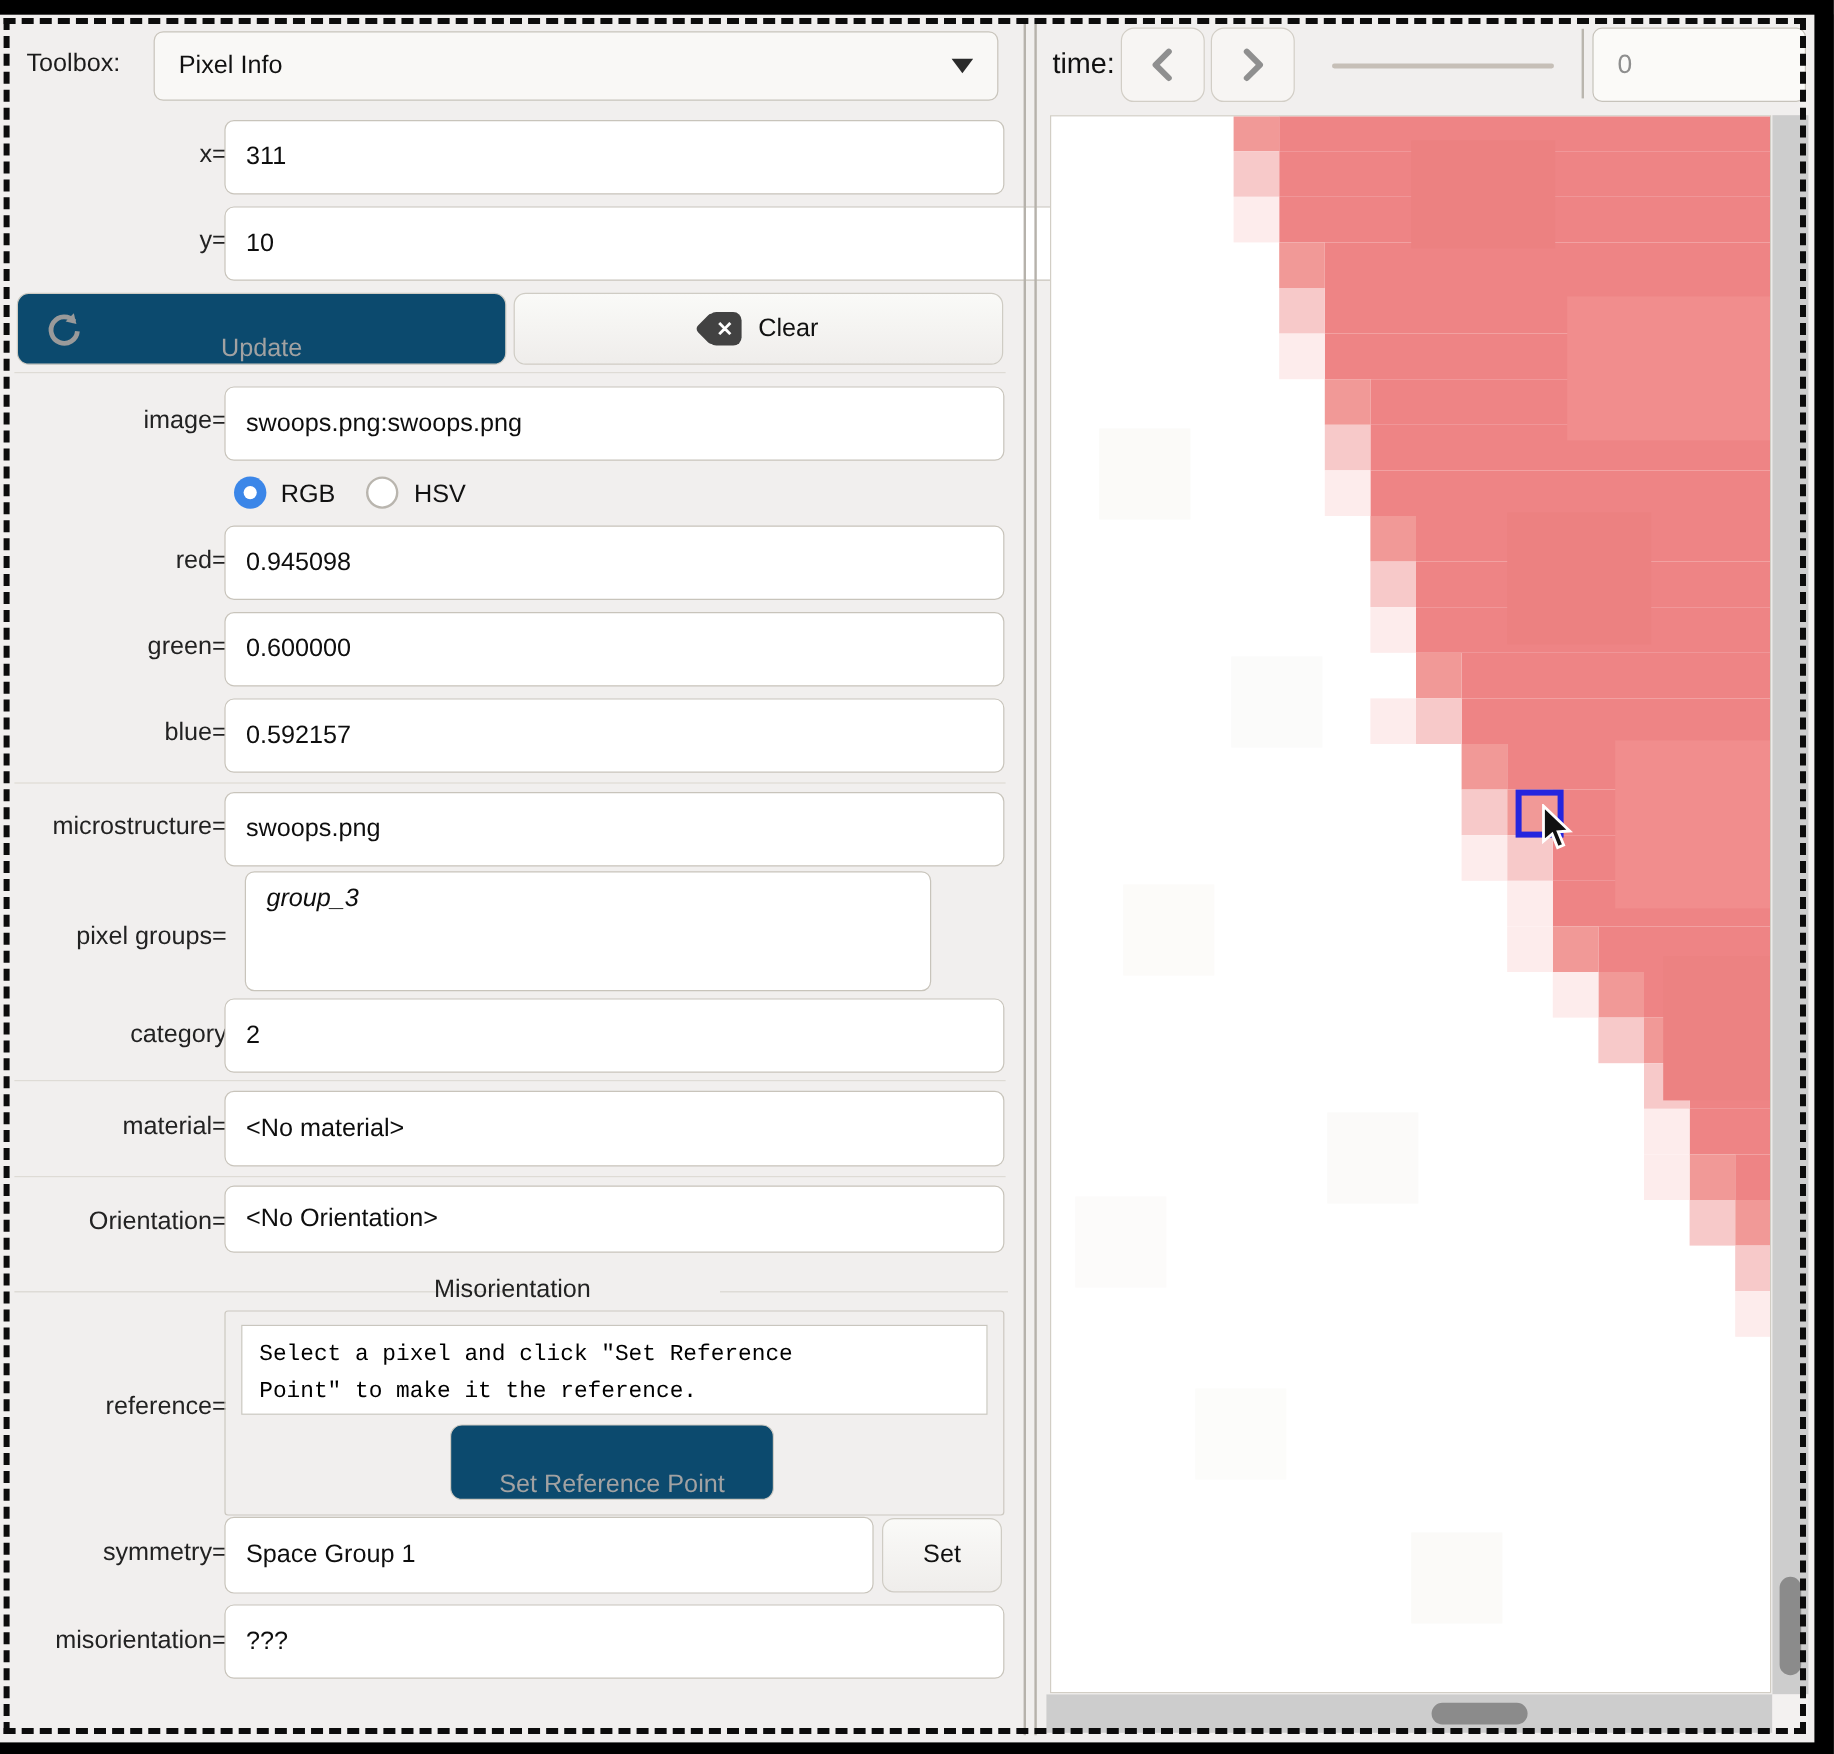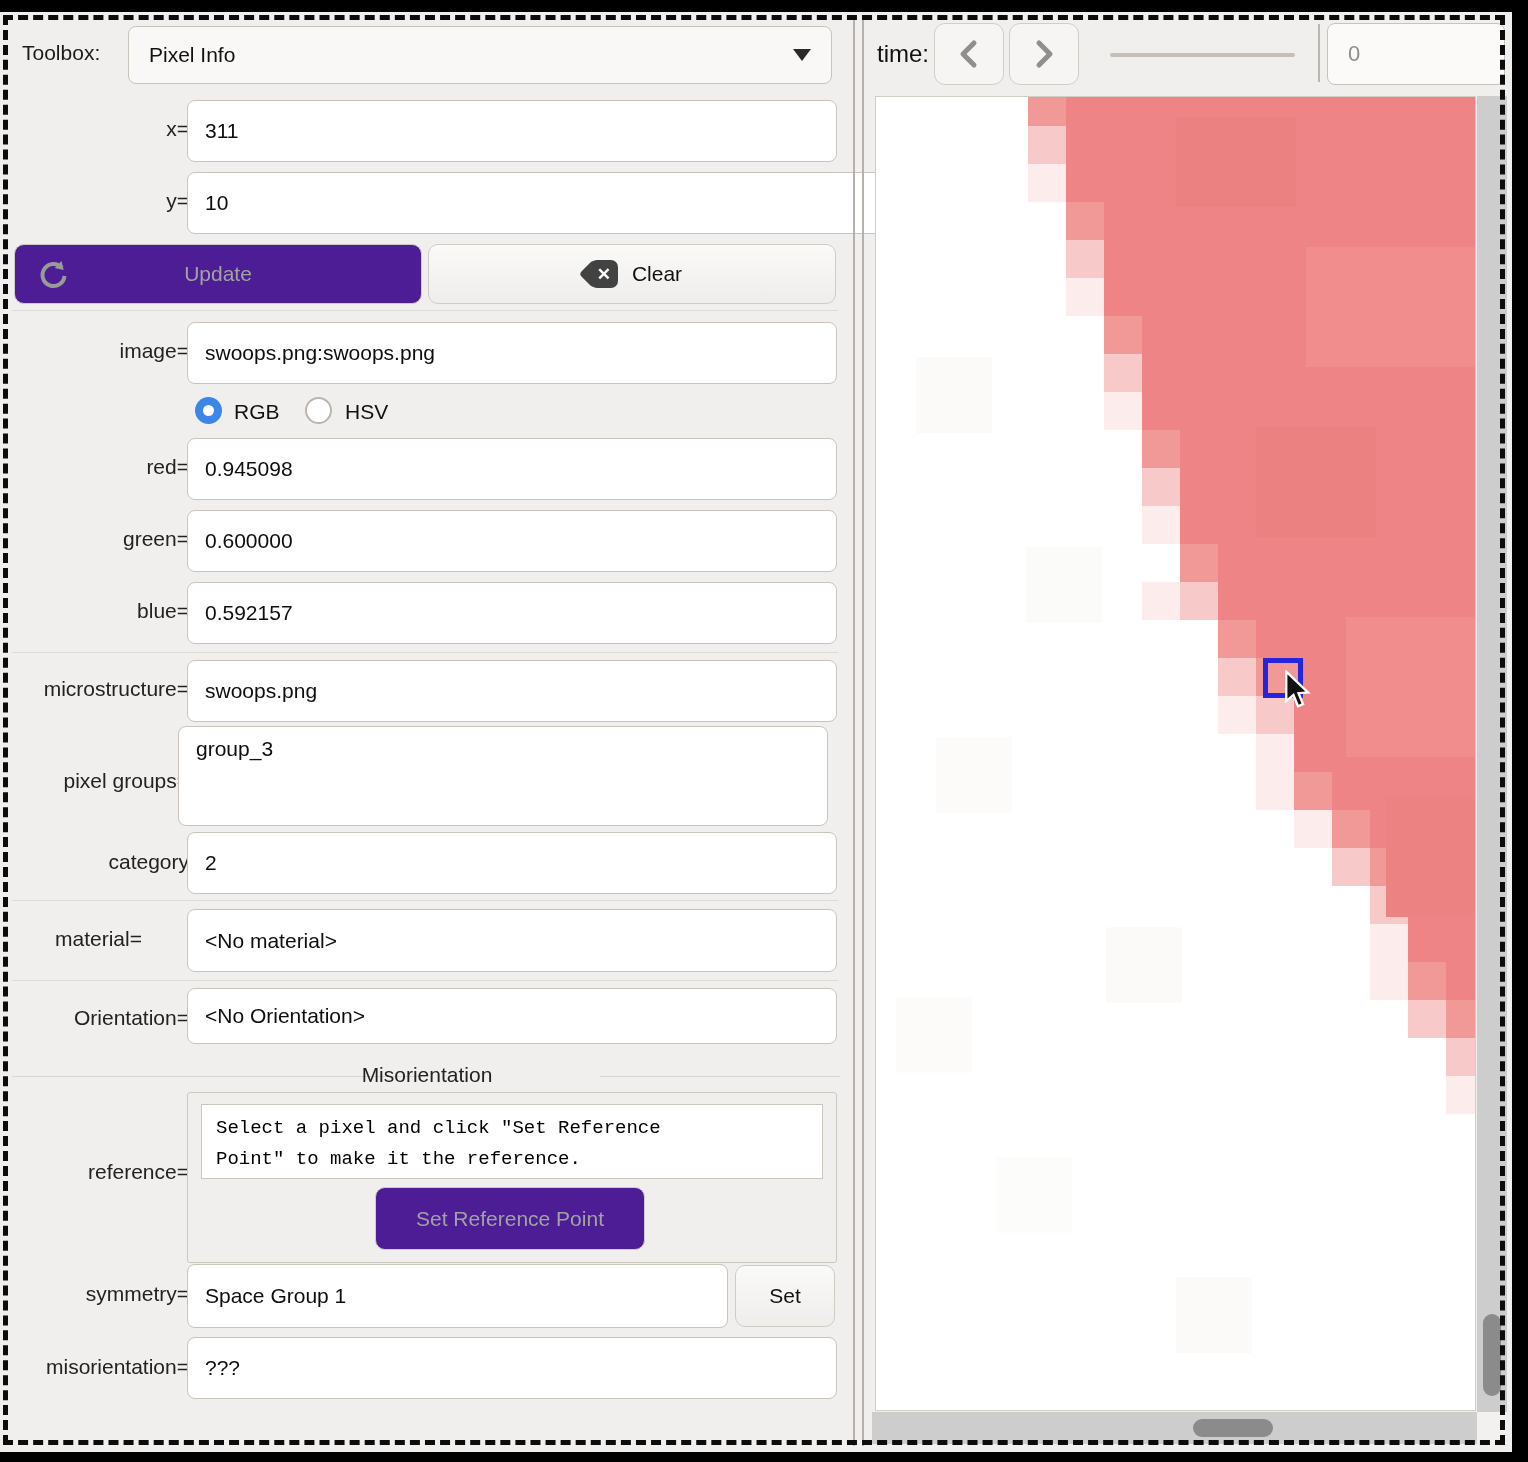--- a/index.html
+++ b/index.html
@@ -8,21 +8,21 @@
   .base{position:absolute;left:0;top:0;width:1512px;height:1440px;background:#f1efee;}
   .ants{position:absolute;left:3px;top:3px;width:1502px;height:1430px;box-sizing:border-box;
         border:5px dashed #0c0c0c;pointer-events:none;z-index:50;}
   .abs{position:absolute;box-sizing:border-box;}
   .lbl{position:absolute;left:0;width:181px;text-align:right;font-size:21px;color:#222;white-space:nowrap;}
   .input{position:absolute;background:#fff;border:1px solid #c8c4bb;border-radius:8px;
          font-size:21px;color:#0e0e0e;display:flex;align-items:center;padding-left:17px;box-sizing:border-box;}
   .input.multiline{align-items:flex-start;padding-top:10px;}
   .btn{position:absolute;background:linear-gradient(#fafaf8,#efedeb);border:1px solid #cfccc4;border-radius:10px;
        display:flex;align-items:center;justify-content:center;font-size:21px;color:#111;box-sizing:border-box;}
-  .btn.disabled{color:#a2a2a2;background:#4c1d95;}
+  .btn.disabled{color:#a2a2a2;background:#0c4a6e;align-items:flex-end;}
   .sep{position:absolute;height:1px;background:#dedbd5;}
   .combo{position:absolute;background:#f9f8f6;border:1px solid #c8c4bb;border-radius:8px;
          display:flex;align-items:center;padding:0 20px;font-size:21px;color:#111;box-sizing:border-box;}
   .combo .tri{margin-left:auto;width:0;height:0;border-left:9px solid transparent;
               border-right:9px solid transparent;border-top:12px solid #2a2a2a;}
   .radio{position:absolute;width:27px;height:27px;border-radius:50%;box-sizing:border-box;}
   .radio.on{background:#3b86e8;}
   .radio.on::after{content:"";position:absolute;left:8px;top:8px;width:11px;height:11px;border-radius:50%;background:#fff;}
   .radio.off{background:#fff;border:2px solid #b9b5ae;}
   .rlabel{position:absolute;font-size:21px;color:#111;}
@@ -104,28 +104,28 @@
 
     <div class="lbl" style="top:579px;">blue=</div>
     <div class="input" style="left:179px;top:562px;width:650px;height:62px;">0.592157</div>
 
     <div class="sep" style="left:4px;top:632px;width:826px;"></div>
 
     <div class="lbl" style="top:657px;">microstructure=</div>
     <div class="input" style="left:179px;top:640px;width:650px;height:62px;">swoops.png</div>
 
     <div class="lbl" style="top:749px;">pixel groups=</div>
-    <div class="input multiline" style="left:170px;top:706px;width:650px;height:100px;">group_3</div>
+    <div class="input multiline" style="left:196px;top:706px;width:572px;height:100px;font-style:italic;">group_3</div>
 
     <div class="lbl" style="top:830px;">category</div>
     <div class="input" style="left:179px;top:812px;width:650px;height:62px;">2</div>
 
     <div class="sep" style="left:4px;top:880px;width:826px;"></div>
 
-    <div class="lbl" style="top:907px;text-align:center;">material=</div>
+    <div class="lbl" style="top:907px;">material=</div>
     <div class="input" style="left:179px;top:889px;width:650px;height:63px;">&lt;No material&gt;</div>
 
     <div class="sep" style="left:4px;top:960px;width:826px;"></div>
 
     <div class="lbl" style="top:986px;">Orientation=</div>
     <div class="input" style="left:179px;top:968px;width:650px;height:56px;text-align:right;">&lt;No Orientation&gt;</div>
 
     <div class="frame-line" style="left:4px;top:1056px;width:415px;"></div>
     <div class="frame-line" style="left:592px;top:1056px;width:240px;"></div>
     <div class="seltitle" style="left:0;top:1043px;width:838px;">Misorientation</div>

